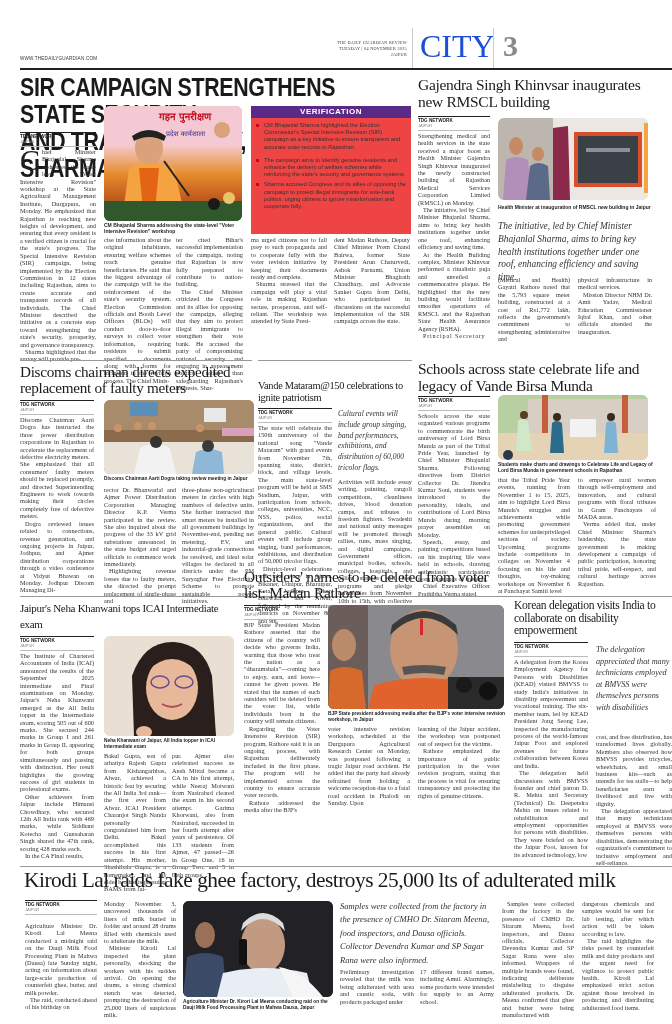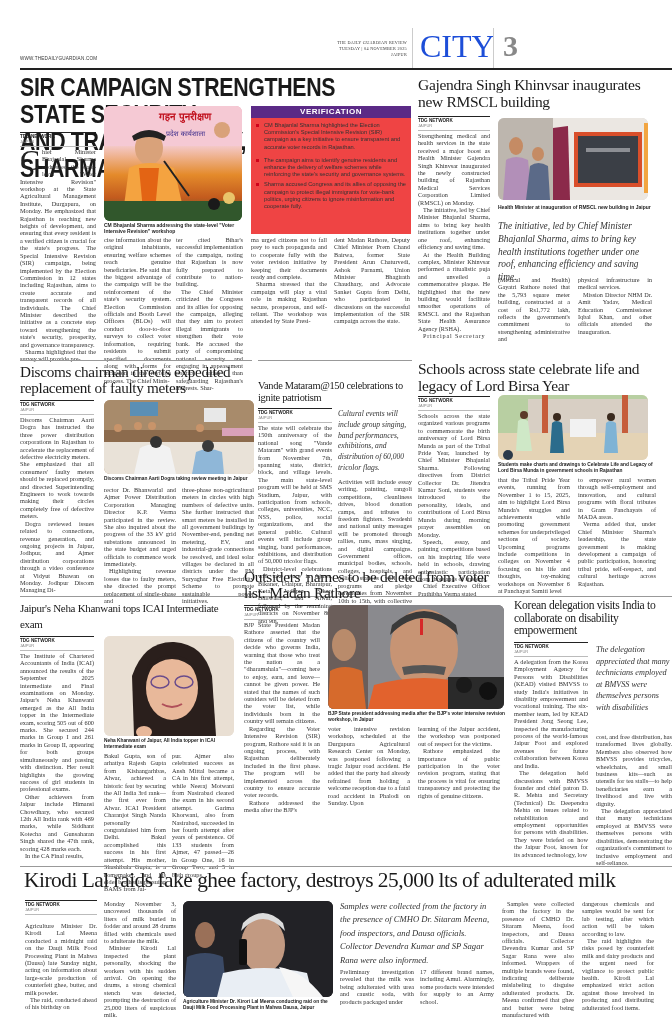--- a/index.html
+++ b/index.html
@@ -191,21 +191,21 @@
     <p class="noind">The state will celebrate the 150th anniversary of the national song "Vande Mataram" with grand events from November 7th, spanning state, district, block, and village levels. The main state-level program will be held at SMS Stadium, Jaipur, with participation from schools, colleges, universities, NCC, NSS, police, social organizations, and the general public. Cultural events will include group singing, band performances, exhibitions, and distribution of 50,000 tricolor flags.</p>
     <p>District-level celebrations will take place in Ajmer, Bikaner, Udaipur, Bharatpur, Kota, Jodhpur, Sikar, Bhilwara, and Alwar, followed by the remaining districts on November 8th and 9th.</p>
   </div>
   <div class="abs quote" style="left:80px;top:29px;width:74px;font-size:7.6px;line-height:10.8px">Cultural events will include group singing, band performances, exhibitions, and distribution of 60,000 tricolor flags.</div>
   <div class="abs txt" style="left:80px;top:98px;width:74px">
       <p class="noind">Activities will include essay writing, painting, rangoli competitions, cleanliness drives, blood donation camps, and tributes to freedom fighters. Swadeshi and national unity messages will be promoted through rallies, runs, mass singing, and digital campaigns. Government offices, municipal bodies, schools, colleges, hospitals, and police stations will host programs and pledge ceremonies from November 10th to 15th, with collective recitation continuing until Constitution Day.</p>
     </div>
 </div>
 
 <div class="abs" style="left:418px;top:360px;width:252px;height:234px">
-  <div class="abs hl-serif" style="left:0;top:0;width:254px;font-size:15.4px;line-height:17px">Schools across state celebrate life and legacy of Lord Birsa Year</div>
+  <div class="abs hl-serif" style="left:0;top:0;width:254px;font-size:15.4px;line-height:17px">Schools across state celebrate life and legacy of Vande Birsa Munda</div>
   <div class="abs byline" style="left:0;top:36px;width:72px">
     <span class="net">TDG NETWORK</span>
     <span class="loc">JAIPUR</span>
   </div>
   <div class="abs txt" style="left:0;top:52px;width:72px">
     <p class="noind">Schools across the state organized various programs to commemorate the birth anniversary of Lord Birsa Munda as part of the Tribal Pride Year, launched by Chief Minister Bhajanlal Sharma. Following directives from District Collector Dr. Jitendra Kumar Soni, students were introduced to the personality, ideals, and contributions of Lord Birsa Munda during morning prayer assemblies on Monday.</p>
     <p>Speech, essay, and painting competitions based on his inspiring life were held in schools, drawing enthusiastic participation from thousands of students.</p>
     <p>Chief Executive Officer Prathibha Verma stated</p>
   </div>
   <div class="abs photo" style="left:80px;top:35px;width:150px;height:65px;background:#e9dcc2">

